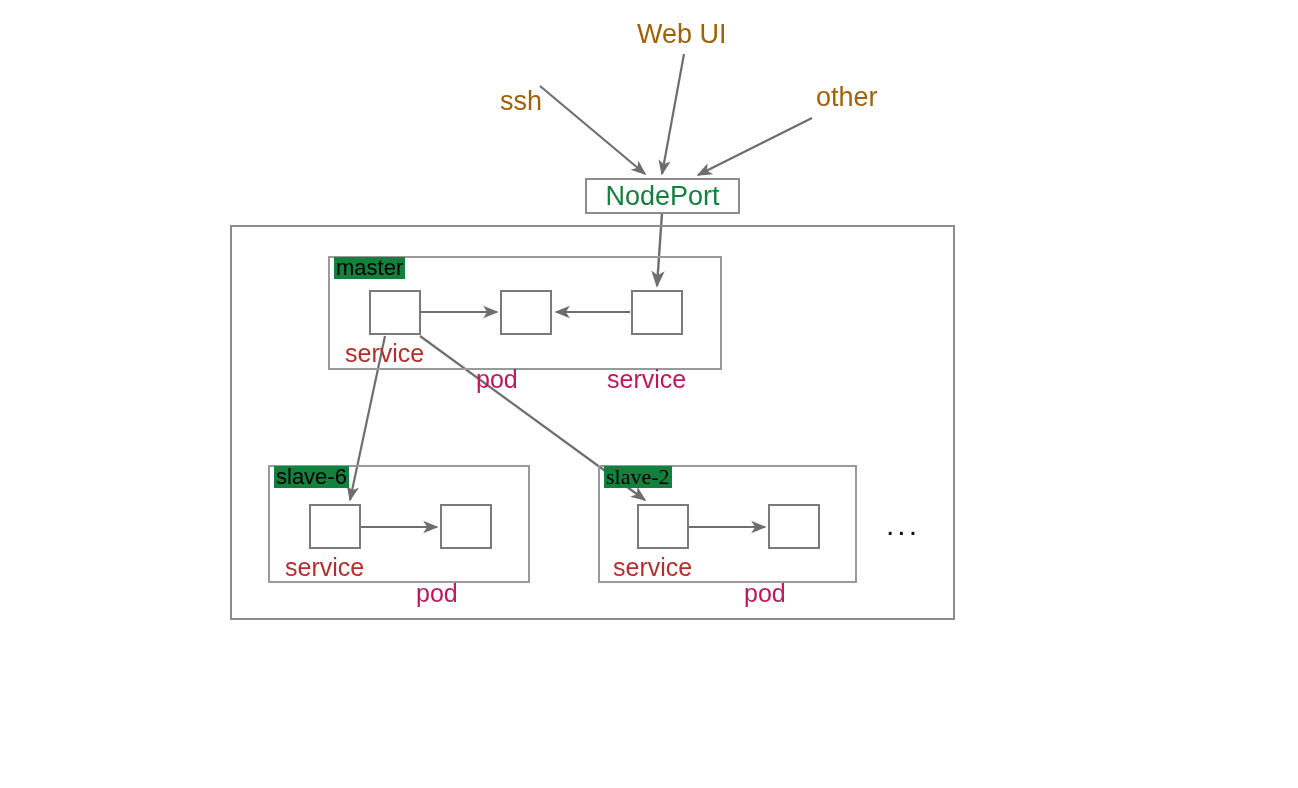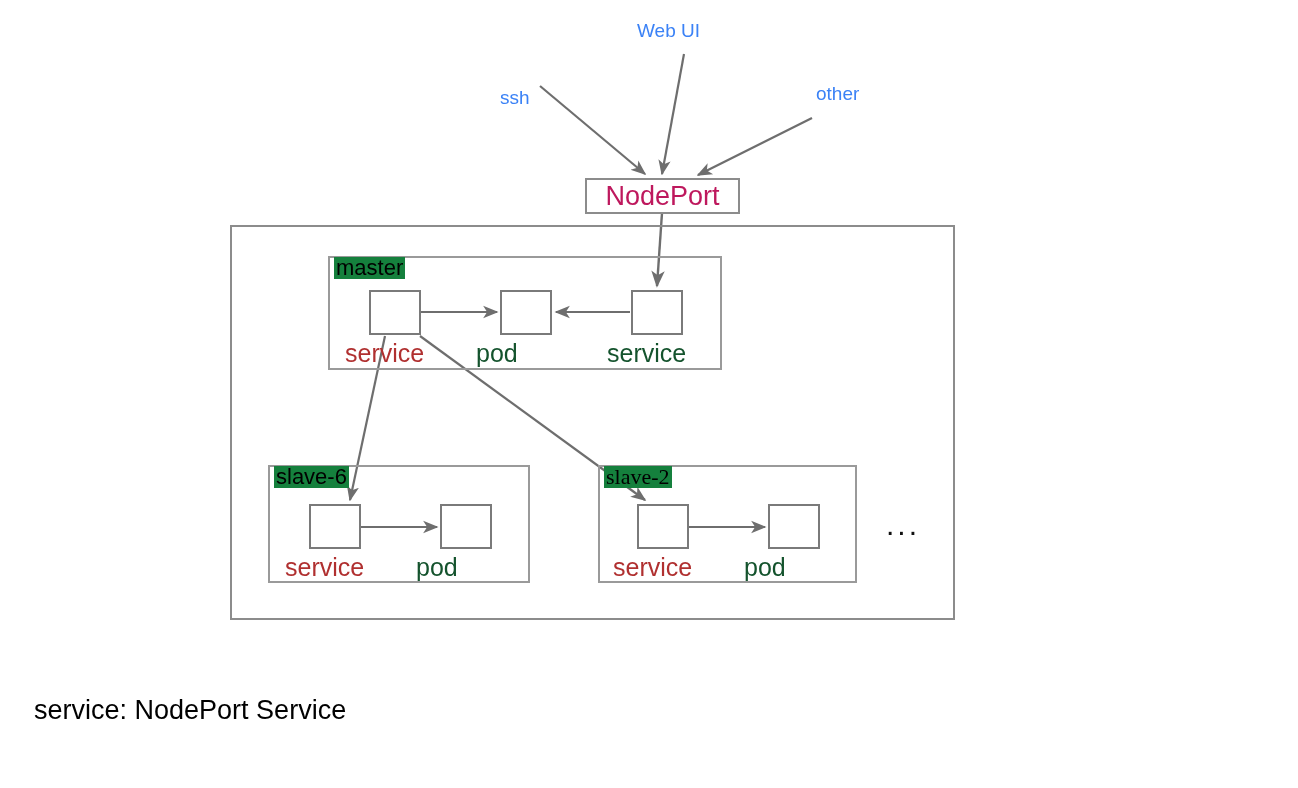--- a/index.html
+++ b/index.html
@@ -44,53 +44,53 @@
   .cluster-box {
     position: absolute;
     border: 2px solid #8c8c8c;
     background: transparent;
     box-sizing: border-box;
   }
 
   
   .free-label {
     position: absolute;
-    font-size: 19px;
+    font-size: 27px;
     line-height: 1;
-    color: #3b82f6;
+    color: #a16207;
     white-space: nowrap;
   }
   .group-label {
     position: absolute;
     font-size: 22px;
     line-height: 1;
     color: #000000;
     white-space: nowrap;
     background: #15803d;
     padding: 0 2px;
   }
   .caption {
     position: absolute;
     font-size: 25px;
     line-height: 1;
     white-space: nowrap;
   }
   .caption.red { color: #b03030; }
-  .caption.black { color: #14532d; }
+  .caption.black { color: #be185d; margin-top: 26px; }
 
   .port-box {
     position: absolute;
     border: 2px solid #8c8c8c;
     background: #ffffff;
     box-sizing: border-box;
     display: flex;
     align-items: center;
     justify-content: center;
     font-size: 27px;
-    color: #be185d;
+    color: #15803d;
   }
 
   .ellipsis {
     position: absolute;
     font-size: 30px;
     letter-spacing: 3px;
     color: #111111;
     white-space: nowrap;
   }
 
@@ -180,19 +180,15 @@
 
   <div class="node-box" style="left:637px; top:504px; width:52px; height:45px;"></div>
   <div class="caption red" style="left:613px; top:555px; width:100px;">service</div>
 
   <div class="node-box" style="left:768px; top:504px; width:52px; height:45px;"></div>
   <div class="caption black" style="left:744px; top:555px; width:100px;">pod</div>
 
   <div class="ellipsis" style="left:886px; top:508px;">...</div>
 
   <div class="legend">
-    <div class="legend-row">
-      <span class="legend-key-black">service:</span>
-      <span class="legend-desc">NodePort Service</span>
-    </div>
   </div>
 
 </div>
 
 </body></html>

